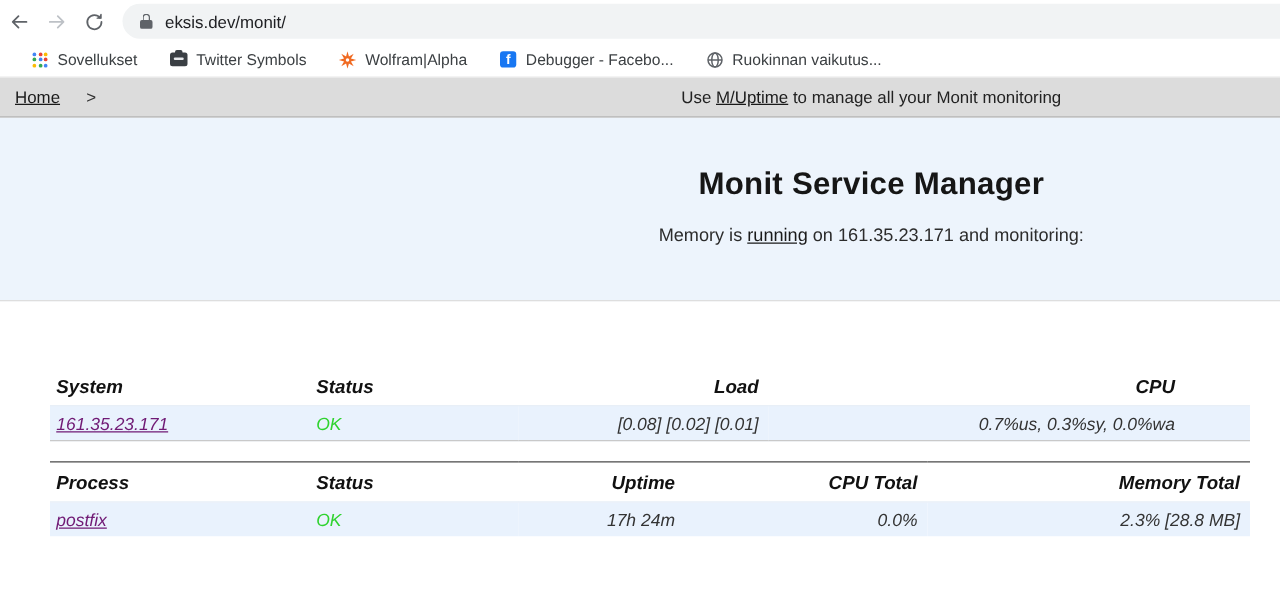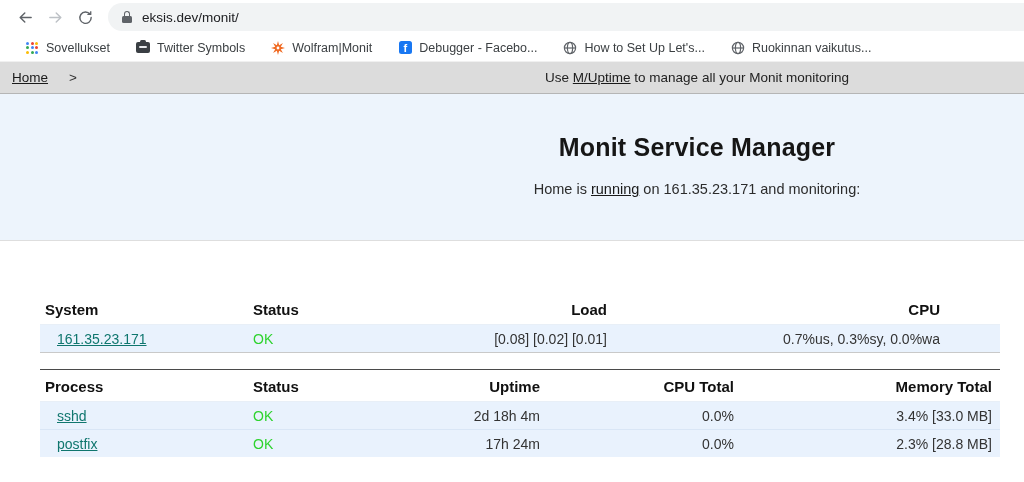--- a/index.html
+++ b/index.html
@@ -1,20 +1,20 @@
 <!DOCTYPE html>
 <html style="--ok: #2fd32f; --hero-bg: #edf4fc; --row-alt-bg: #e9f2fd;"><head>
 <meta charset="utf-8">
 <style>
   * { margin:0; padding:0; box-sizing:border-box; }
   html,body { width:1024px; height:482px; overflow:hidden; background:#fff;
               font-family:"Liberation Sans", sans-serif; }
 
   
-  .toolbar { height:34px; display:flex; align-items:center; padding-left:10px; background:#fff; }
+  .toolbar { height:34px; display:flex; align-items:center; padding-left:0; background:#fff; }
   .nav-btn { width:30px; height:30px; display:flex; align-items:center; justify-content:center;
              border:none; background:transparent; cursor:pointer; }
   .nav-btn svg { width:17px; height:17px; stroke:#5f6368; stroke-width:2; fill:none;
                  stroke-linecap:round; stroke-linejoin:round; }
   .nav-btn.disabled svg { stroke:#bdc1c6; }
   .omnibox { flex:1; height:28px; margin-left:8px; margin-right:-30px; border-radius:14px;
              background:#f1f3f4; display:flex; align-items:center; padding-left:13px; }
   .lock-icon { width:12px; height:14px; margin-right:9px; position:relative; }
   .lock-body { position:absolute; left:1px; top:6px; width:10px; height:7px; background:#5f6368; border-radius:1.5px; }
   .lock-shackle { position:absolute; left:3px; top:1px; width:6px; height:7px;
@@ -47,31 +47,31 @@
                 font-size:13.5px; color:#333;gap:21px; }
   .banner { text-align:center; line-height:31px; font-size:13.5px; color:#222; }
   a.plain-link { color:#1a1a1a; text-decoration:underline; cursor:pointer; }
 
   .hero { height:147px; background:var(--hero-bg,#edf4fc); border-bottom:1px solid #dedede;
           text-align:center; }
   .hero h1 { padding-top:39px; font-size:25px; color:#161616; letter-spacing:.2px; }
   .hero p { margin-top:19px; font-size:14.5px; color:#2c2c2c; }
 
   .content { margin-left:40px; width:960px; }
-  table { border-collapse:collapse; width:960px; table-layout:fixed; font-size:14px; color:#333; }
+  table { border-collapse:collapse; width:960px; table-layout:fixed; font-size:14px; color:#333;font-style:italic; }
   th { font-size:15px; color:#111; padding:8px 8px 6px 5px; white-space:nowrap; }
   td { padding:6px 8px 5px 5px; white-space:nowrap; }
   .al { text-align:left; } .ar { text-align:right; }
   .cpu-pad { padding-right:60px; }
   .system-table { margin-top:52px; border-bottom:1px solid #c9c9c9; }
   .process-table { margin-top:16px; border-top:1px solid #4a4a4a; }
   tr.row-blue td { background:var(--row-alt-bg,#e9f2fd); }
   tbody tr td { border-top:1px solid rgba(190,210,232,.35); }
   .status-ok { color:var(--ok,#2fd32f); }
-  td a.plain-link { color:#0f766e;margin-left:12px; }
+  td a.plain-link { color:#701a75; }
 </style>
 </head>
 <body>
 
 <div class="toolbar">
   <button class="nav-btn">
     <svg viewBox="0 0 24 24">
         <path d="M20 12H5 M11 5.5 4.5 12l6.5 6.5"></path>
       </svg>
   </button>
@@ -118,63 +118,53 @@
       </span>
       <span class="bookmark-label">Twitter Symbols</span>
     </div>
     <div class="bookmark">
       <span class="bm-icon">
         <svg viewBox="0 0 14 14" width="14" height="14">
           <polygon points="14,7 9.77,8.15 11.95,11.95 8.15,9.77 7,14 5.85,9.77 2.05,11.95 4.23,8.15 0,7 4.23,5.85 2.05,2.05 5.85,4.23 7,0 8.15,4.23 11.95,2.05 9.77,5.85" fill="#f06a22"></polygon>
           <circle cx="7" cy="7" r="1.4" fill="#fff"></circle>
         </svg>
       </span>
-      <span class="bookmark-label">Wolfram|Monit</span>
+      <span class="bookmark-label">Wolfram|Alpha</span>
     </div>
     <div class="bookmark">
       <span class="bm-icon">
         <div class="fb-icon">f</div>
       </span>
       <span class="bookmark-label">Debugger - Facebo...</span>
     </div>
     <div class="bookmark">
       <span class="bm-icon">
         <svg viewBox="0 0 14 14" class="globe-svg">
           <circle cx="7" cy="7" r="5.6"></circle>
           <line x1="1.4" y1="7" x2="12.6" y2="7"></line>
           <ellipse cx="7" cy="7" rx="2.6" ry="5.6"></ellipse>
         </svg>
       </span>
-      <span class="bookmark-label">How to Set Up Let's...</span>
-    </div>
-    <div class="bookmark">
-      <span class="bm-icon">
-        <svg viewBox="0 0 14 14" class="globe-svg">
-          <circle cx="7" cy="7" r="5.6"></circle>
-          <line x1="1.4" y1="7" x2="12.6" y2="7"></line>
-          <ellipse cx="7" cy="7" rx="2.6" ry="5.6"></ellipse>
-        </svg>
-      </span>
       <span class="bookmark-label">Ruokinnan vaikutus...</span>
     </div>
   </div>
 
 <div class="monit-page">
 
   <div class="monit-topbar">
     <span class="breadcrumb">
         <a class="plain-link">Home</a>
         <span> &gt;</span>
       </span>
     <div class="banner"><span>Use </span><a class="plain-link">M/Uptime</a><span> to manage all your Monit monitoring</span></div>
   </div>
 
   <div class="hero">
     <h1>Monit Service Manager</h1>
-    <p><span>Home is </span><a class="plain-link">running</a><span> on 161.35.23.171 and monitoring:</span></p>
+    <p><span>Memory is </span><a class="plain-link">running</a><span> on 161.35.23.171 and monitoring:</span></p>
   </div>
 
   <div class="content">
 
     <table class="system-table">
       <colgroup>
           <col style="width:208px">
           <col style="width:167px">
           <col style="width:200px">
           <col style="width:385px">
@@ -209,27 +199,20 @@
         <tr>
           <th class="al">Process</th>
           <th class="al">Status</th>
           <th class="ar">Uptime</th>
           <th class="ar">CPU Total</th>
           <th class="ar">Memory Total</th>
         </tr>
       </thead>
       <tbody id="process-tbody">
           <tr class="row-blue">
-            <td class="al"><a class="plain-link">sshd</a></td>
-            <td class="al"><span class="status-ok">OK</span></td>
-            <td class="ar"><span>2d 18h 4m</span></td>
-            <td class="ar"><span>0.0%</span></td>
-            <td class="ar"><span>3.4% [33.0 MB]</span></td>
-          </tr>
-          <tr class="row-blue">
             <td class="al"><a class="plain-link">postfix</a></td>
             <td class="al"><span class="status-ok">OK</span></td>
             <td class="ar"><span>17h 24m</span></td>
             <td class="ar"><span>0.0%</span></td>
             <td class="ar"><span>2.3% [28.8 MB]</span></td>
           </tr>
         </tbody>
     </table>
 
   </div>

